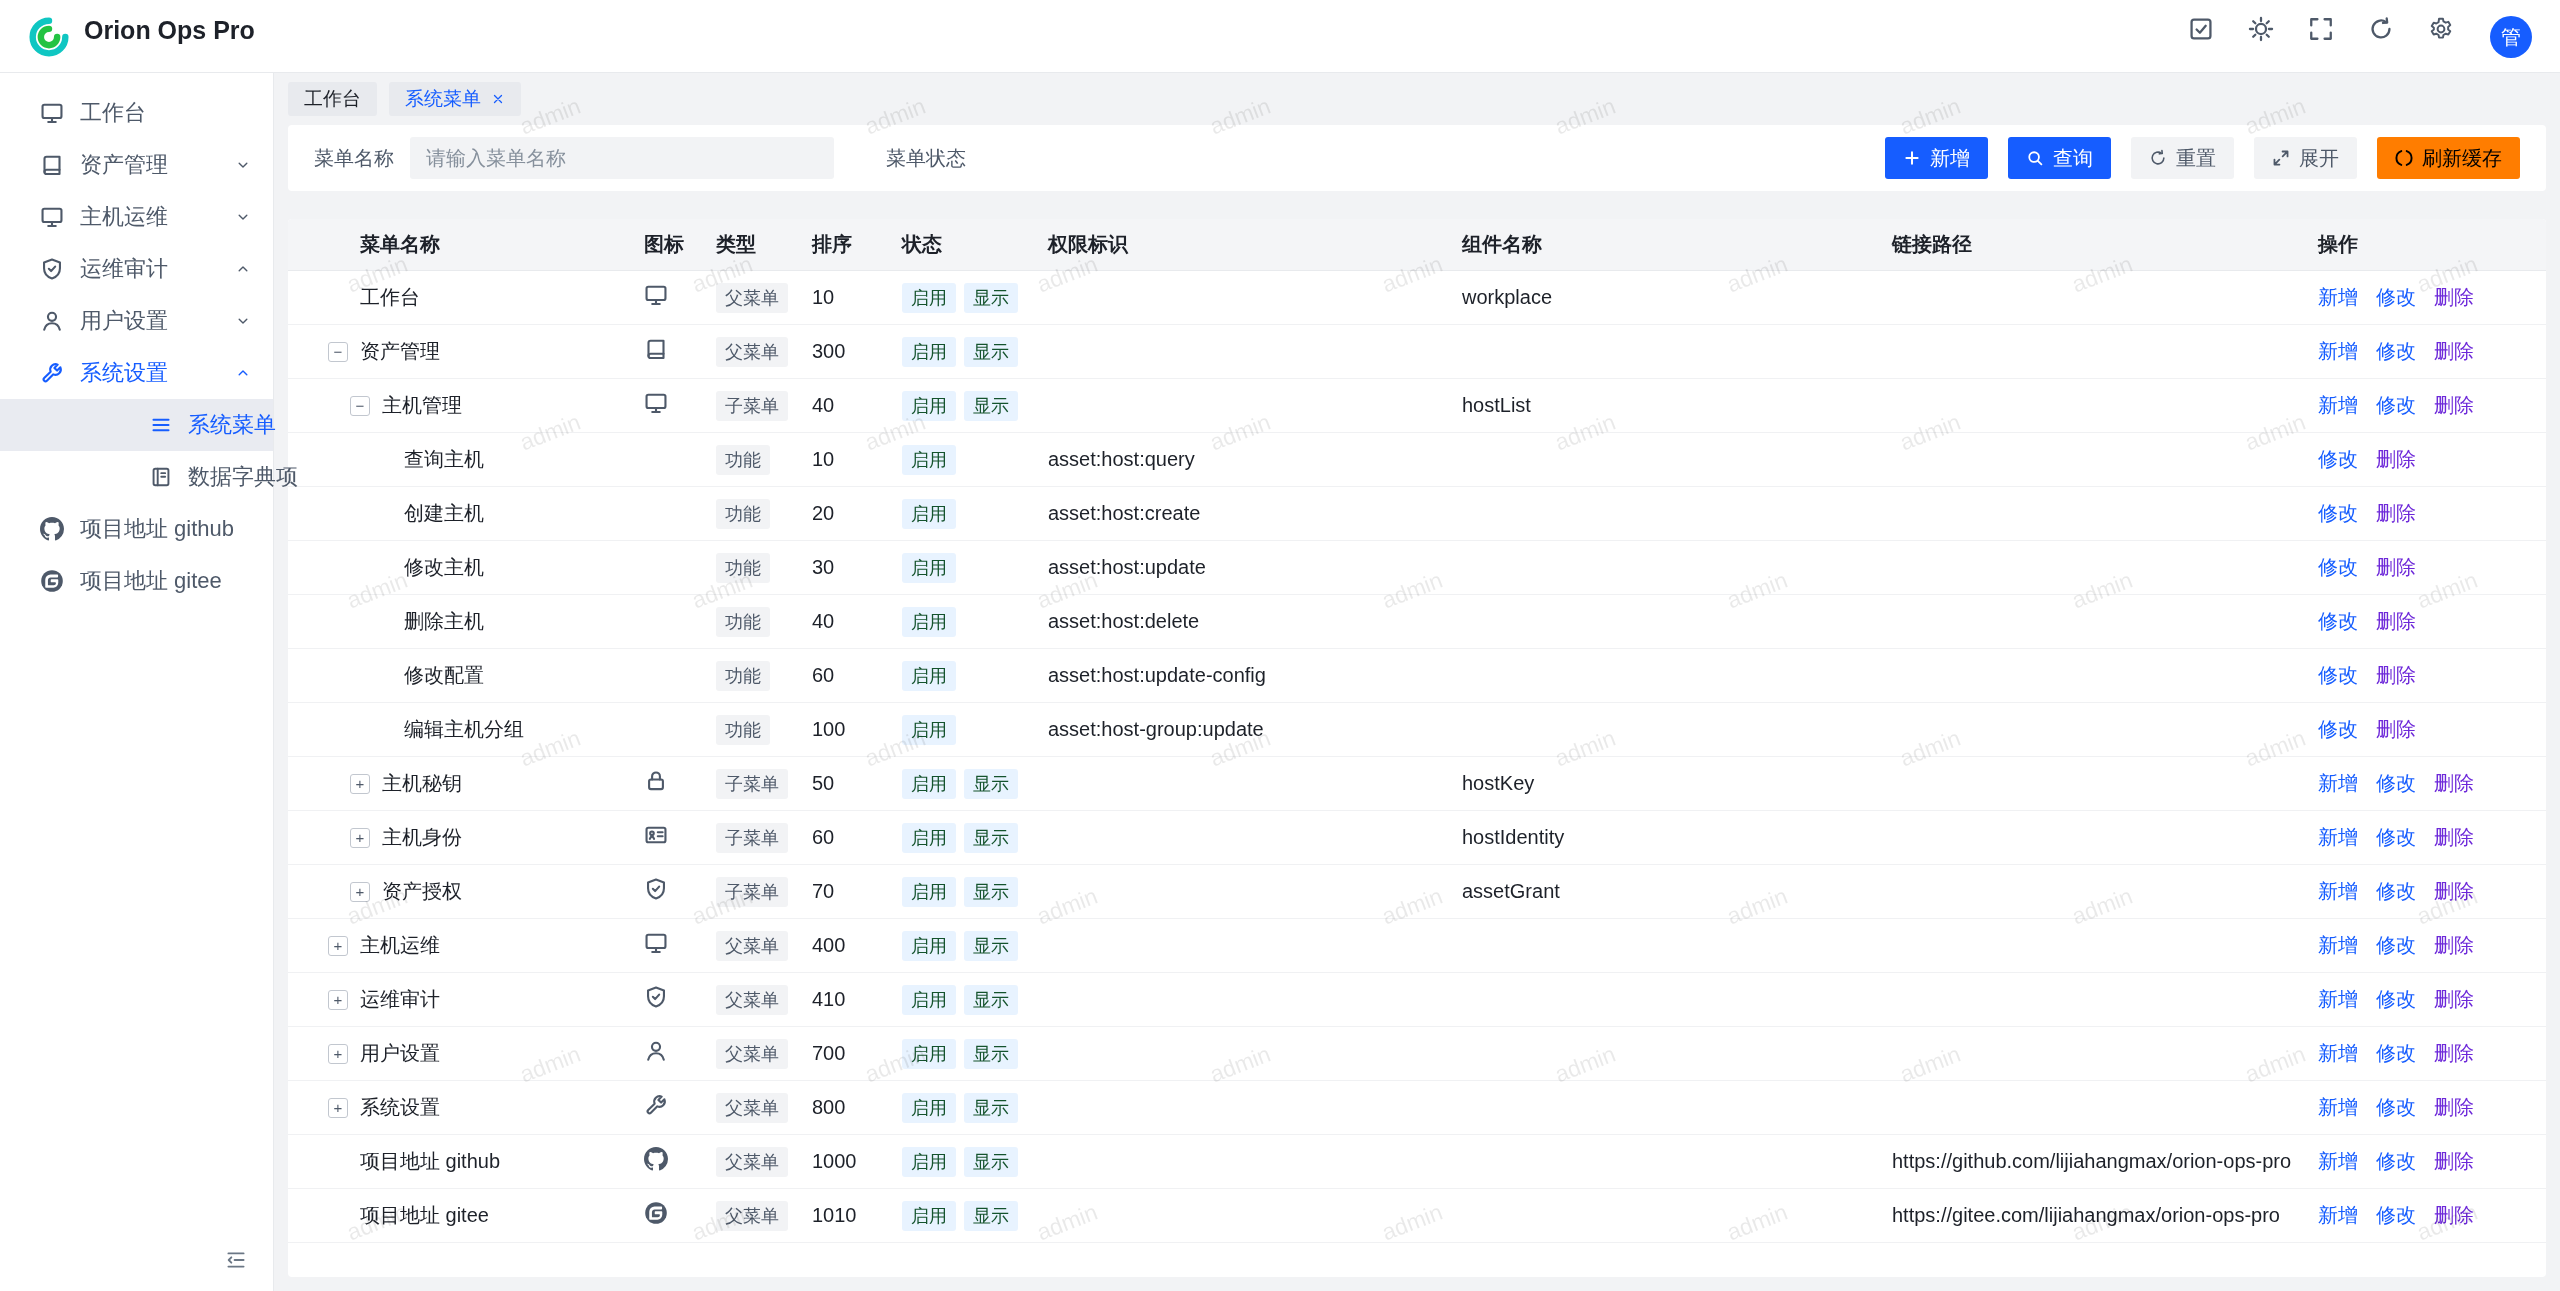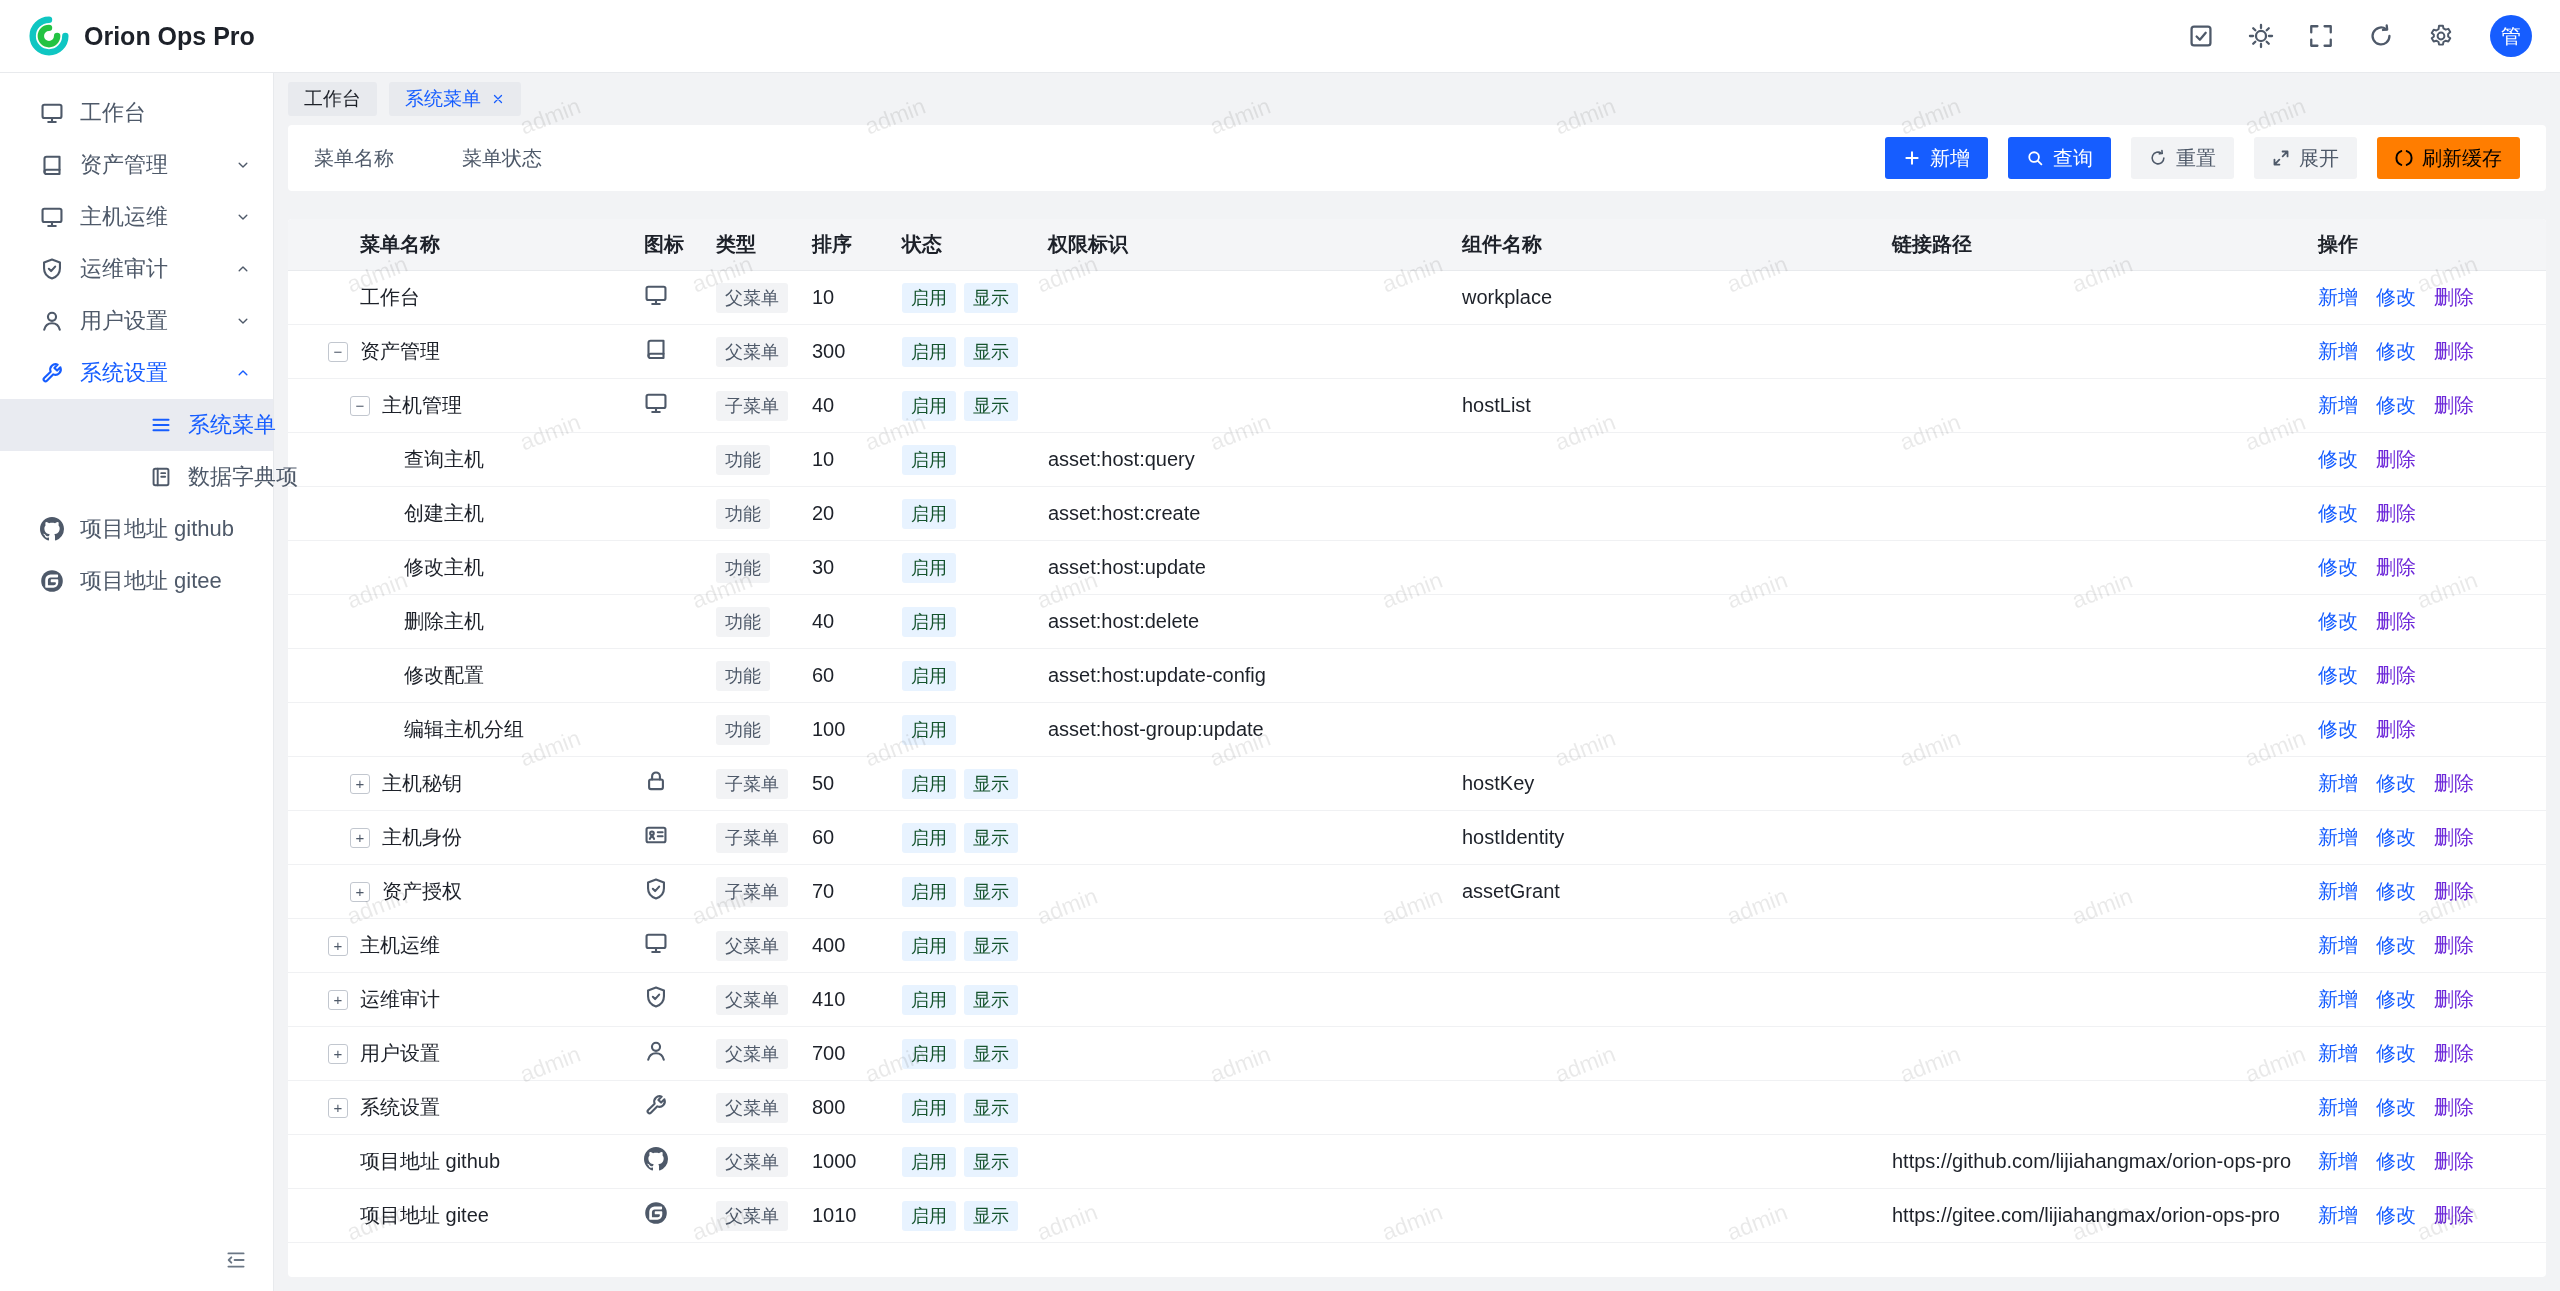--- a/index.html
+++ b/index.html
@@ -3,21 +3,21 @@
 <meta charset="utf-8">
 <style>
 *{margin:0;padding:0;box-sizing:border-box}
 html,body{width:2560px;height:1291px;overflow:hidden}
 body{font-family:"Liberation Sans","DejaVu Sans",sans-serif;background:#fff;color:#1d2129}
 .icn{display:inline-flex;align-items:center;justify-content:center;flex-shrink:0}
 .icn svg{width:100%;height:100%;display:block}
 .i14{width:14px;height:14px}.i16{width:16px;height:16px}.i18{width:18px;height:18px}
 .i22{width:22px;height:22px}.i24{width:24px;height:24px}.i26{width:26px;height:26px}
 
-.header{height:73px;display:flex;align-items:center;padding:4px 28px;border-bottom:1px solid #e8eaed;background:#fff;position:relative;z-index:20}
+.header{height:73px;display:flex;align-items:flex-start;padding:16px 28px;border-bottom:1px solid #e8eaed;background:#fff;position:relative;z-index:20}
 .logo{width:42px;height:42px}
 .logo svg{width:100%;height:100%}
 .app-title{font-size:25px;font-weight:700;margin-left:14px;color:#1d2129}
 .header-actions{margin-left:auto;display:flex;align-items:center;gap:34px}
 .hbtn{background:none;border:none;color:#4e5969;cursor:pointer;display:flex;padding:0}
 .avatar{width:42px;height:42px;border-radius:50%;background:#165dff;color:#fff;display:flex;align-items:center;justify-content:center;font-size:20px;margin-left:36px;cursor:pointer}
 
 .layout{display:flex;height:1218px}
 .sidebar{width:274px;background:#fff;border-right:1px solid #e8eaed;display:flex;flex-direction:column;padding-top:14px;position:relative;z-index:10;flex-shrink:0}
 .sitem{display:flex;align-items:center;height:52px;padding:0 22px 0 40px;font-size:22px;color:#4e5969;cursor:pointer;flex-shrink:0}
@@ -277,20 +277,21 @@
           <span class="tclose icn i14">
             <svg viewBox="0 0 16 16" fill="none" stroke="currentColor" stroke-width="1.5" stroke-linecap="round" stroke-linejoin="round">
               <path d="M4 4l8 8M12 4l-8 8"></path>
             </svg>
           </span>
         </div>
       </div>
 
     <div class="filter-card">
       <span class="flabel">菜单名称</span>
+      <input class="finput" placeholder="请输入菜单名称" style="">
       <span class="flabel ml48">菜单状态</span>
       <div class="fbuttons">
         <button class="btn primary">
             <span class="icn i18">
               <svg viewBox="0 0 16 16" fill="none" stroke="currentColor" stroke-width="1.8" stroke-linecap="round" stroke-linejoin="round">
                 <path d="M8 3v10M3 8h10"></path>
               </svg>
             </span>
             <span>新增</span>
           </button>

